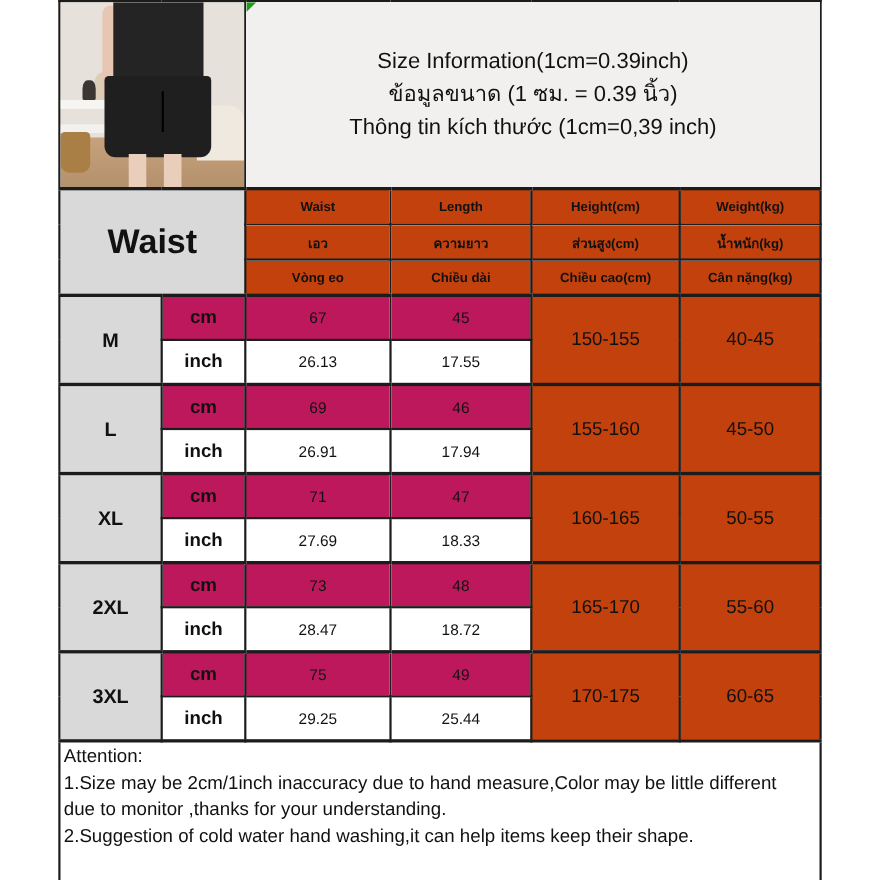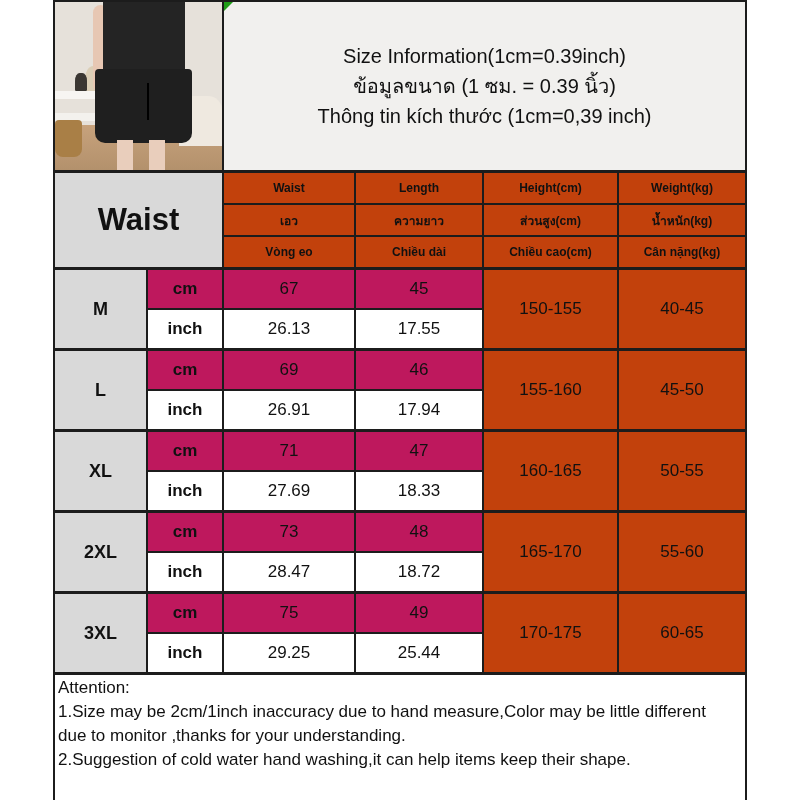--- a/index.html
+++ b/index.html
@@ -22,21 +22,21 @@
   .corner-flag{position:absolute;top:0;left:0;width:0;height:0;
     border-top:9px solid #1f9c17;border-right:9px solid transparent;}
 
   
   td.size-head{background:#d9d9d9;font-weight:bold;font-size:31px;}
   td.col-head{background:#c2410c;font-weight:bold;font-size:12px;height:30px;}
 
   
   td.size-label{background:#d9d9d9;font-weight:bold;font-size:18px;}
   td.unit{font-weight:bold;font-size:17px;height:38px;}
-  td.val{font-size:17px;font-weight:400;}
+  td.val{font-size:14px;font-weight:400;}
   td.shade{background:#be185d;}
   td.white{background:#ffffff;}
   td.range{background:#c2410c;font-size:17px;font-weight:400;}
 
   
   td.attention{height:153px;vertical-align:top;text-align:left;background:#ffffff;
     padding:1px 8px 0 3px;font-size:17px;line-height:24px;font-weight:400;}
 
   
   .photo{position:relative;width:100%;height:168px;}

